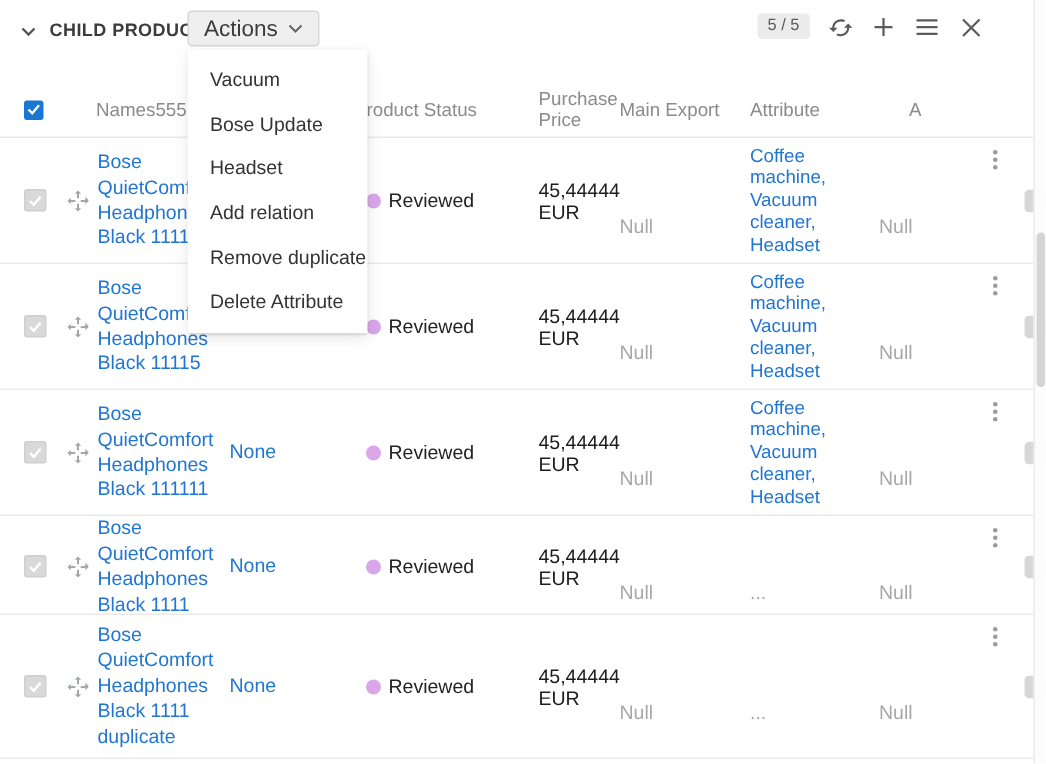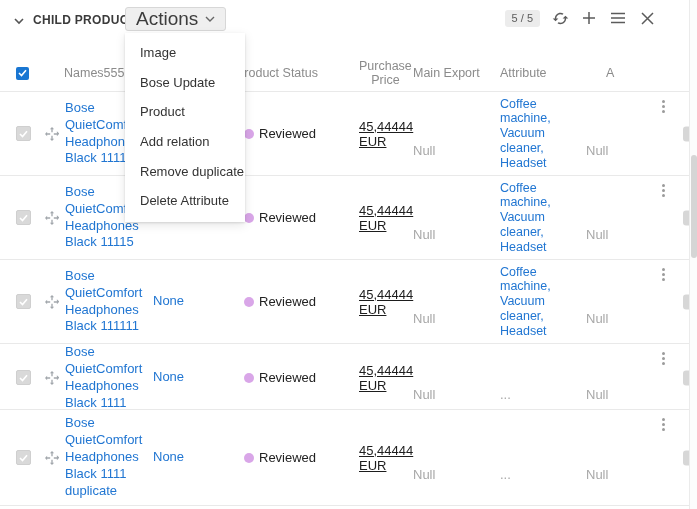--- a/index.html
+++ b/index.html
@@ -6,50 +6,50 @@
   .screen{position:relative;width:697px;height:509px;background:#fff;overflow:hidden;
           font-family:"Liberation Sans",sans-serif;font-size:13px;color:#333;}
 
   
   .panel-head{position:absolute;top:0;left:0;width:689px;height:42px;}
   .collapse-ic{position:absolute;left:11px;top:13px;width:16px;height:16px;cursor:pointer;}
   .panel-title{position:absolute;left:33px;top:13px;font-size:12px;font-weight:700;
                color:#3b3b3b;letter-spacing:.3px;}
   .actions-btn{position:absolute;left:125px;top:7px;height:24px;padding:0 10px;
                display:inline-flex;align-items:center;gap:7px;background:#efefef;
-               border:1px solid #d7d7d7;border-radius:3px;font-size:19px;color:#3c3c3c;
+               border:1px solid #d7d7d7;border-radius:3px;font-size:15px;color:#3c3c3c;
                cursor:pointer;box-sizing:border-box;}
-  .right-cluster{position:absolute;top:9px;right:33px;display:flex;align-items:center;gap:11px;}
+  .right-cluster{position:absolute;top:9px;right:33px;display:flex;align-items:flex-start;gap:11px;}
   .count-badge{background:#ececec;color:#5c5c5c;font-size:11px;border-radius:3px;
                padding:3px 7px;line-height:1;}
   .tool-ic{width:18px;height:18px;display:flex;align-items:center;justify-content:center;cursor:pointer;}
 
   
   .grid{position:absolute;left:0;top:55px;width:689px;}
   .grid-row{display:grid;grid-template-columns:38px 26px 89px 78px 92px 86px 88px 85px 68px 39px;
             border-bottom:1px solid #e9e9e9;position:relative;box-sizing:border-box;}
-  .head-row{height:37px;text-align:center;}
+  .head-row{height:37px;}
   .h84{height:84px;} .h66{height:66px;} .h96{height:96px;}
   .cell{display:flex;align-items:center;box-sizing:border-box;min-width:0;}
   .th{font-size:12.5px;color:#8b8b8b;font-weight:400;}
   .c-check{padding-left:16px;}
   .c-name{padding-left:1px;padding-right:8px;}
   .c-status{padding-left:13px;}
   .th.c-status{padding-left:5px;}
   .c-price{padding-left:2px;margin-left:34px;}
   .c-img{padding-left:4px;}
   .c-cat{padding-left:3px;}
   .c-catalog{padding-left:4px;}
   .link{color:#2176d2;cursor:pointer;line-height:1.3;}
   .name-block{font-size:13px;}
   .muted{color:#a8a8a8;margin-top:33px;}
   .cat-wrap{max-width:58px;font-size:12.5px;line-height:1.18;}
   .status-dot{width:10px;height:10px;border-radius:50%;background:#d9a6e8;margin-right:5px;flex:0 0 auto;}
   .status-txt{color:#222;}
-  .price-txt{color:#1d1d1d;text-decoration:underline;}
+  .price-txt{color:#1d1d1d;}
 
   
   .cbx{width:13px;height:13px;border-radius:2px;display:flex;align-items:center;
        justify-content:center;cursor:pointer;flex:0 0 auto;}
   .cbx-on{background:#1976d2;}
   .cbx-dis{background:#d9d9d9;border:1px solid #cfcfcf;cursor:default;}
   .cbx svg{display:block;}
 
   .drag-ic{width:16px;height:16px;cursor:grab;margin-left:6px;}
 
@@ -359,23 +359,23 @@
             <i></i>
             <i></i>
             <i></i>
           </span>
         <span class="edge-chip"></span>
       </div>
     </div>
   </div>
 
   <div class="dropdown">
-    <div class="dd-item">Image</div>
+    <div class="dd-item">Vacuum</div>
     <div class="dd-item">Bose Update</div>
-    <div class="dd-item">Product</div>
+    <div class="dd-item">Headset</div>
     <div class="dd-item">Add relation</div>
     <div class="dd-item">Remove duplicate</div>
     <div class="dd-item">Delete Attribute</div>
   </div>
 
   <div class="vscroll">
     <div class="vthumb"></div>
   </div>
 </div>
 

